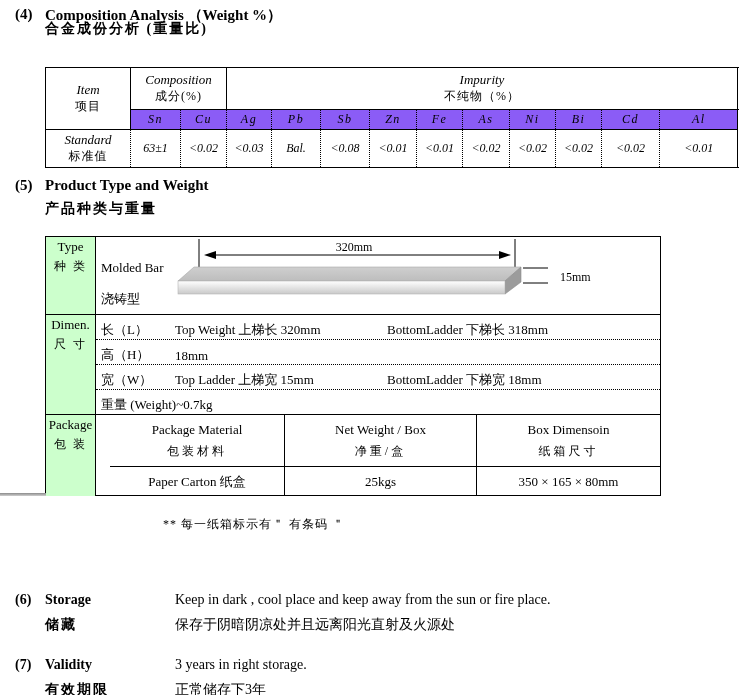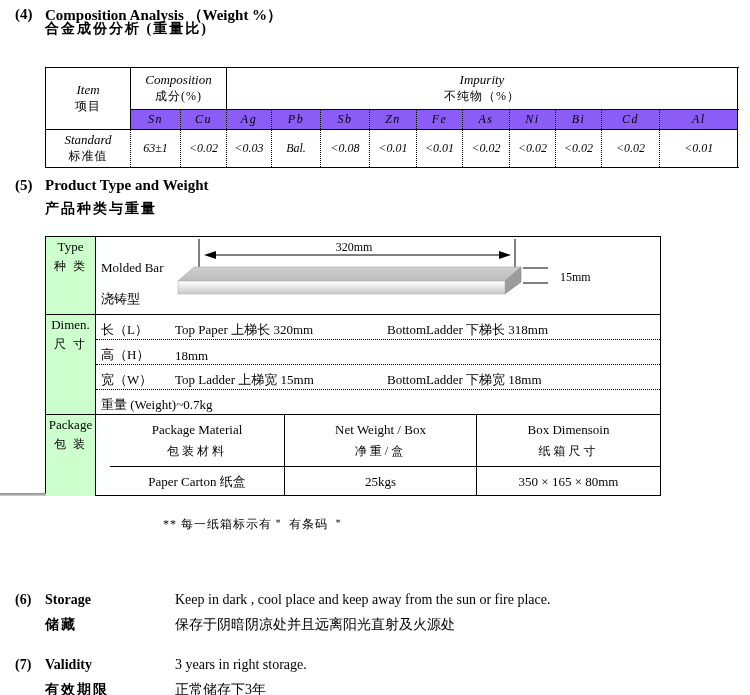--- a/index.html
+++ b/index.html
@@ -196,21 +196,21 @@
     </div>
 
     <div class="prow rowB">
       <div class="gcell">
         <div>Dimen.</div>
         <div class="zh">尺 寸</div>
       </div>
       <div class="dimWrap">
         <div class="dimRow dotted">
           <span class="dimLabel">长（L）</span>
-          <span class="dimV1">Top Paper 上梯长 320mm</span>
+          <span class="dimV1">Top Weight 上梯长 320mm</span>
           <span class="dimV2">BottomLadder 下梯长 318mm</span>
         </div>
         <div class="dimRow dotted">
           <span class="dimLabel">高（H）</span>
           <span class="dimV1">18mm</span>
           <span class="dimV2"></span>
         </div>
         <div class="dimRow dotted">
           <span class="dimLabel">宽（W）</span>
           <span class="dimV1">Top Ladder 上梯宽 15mm</span>

